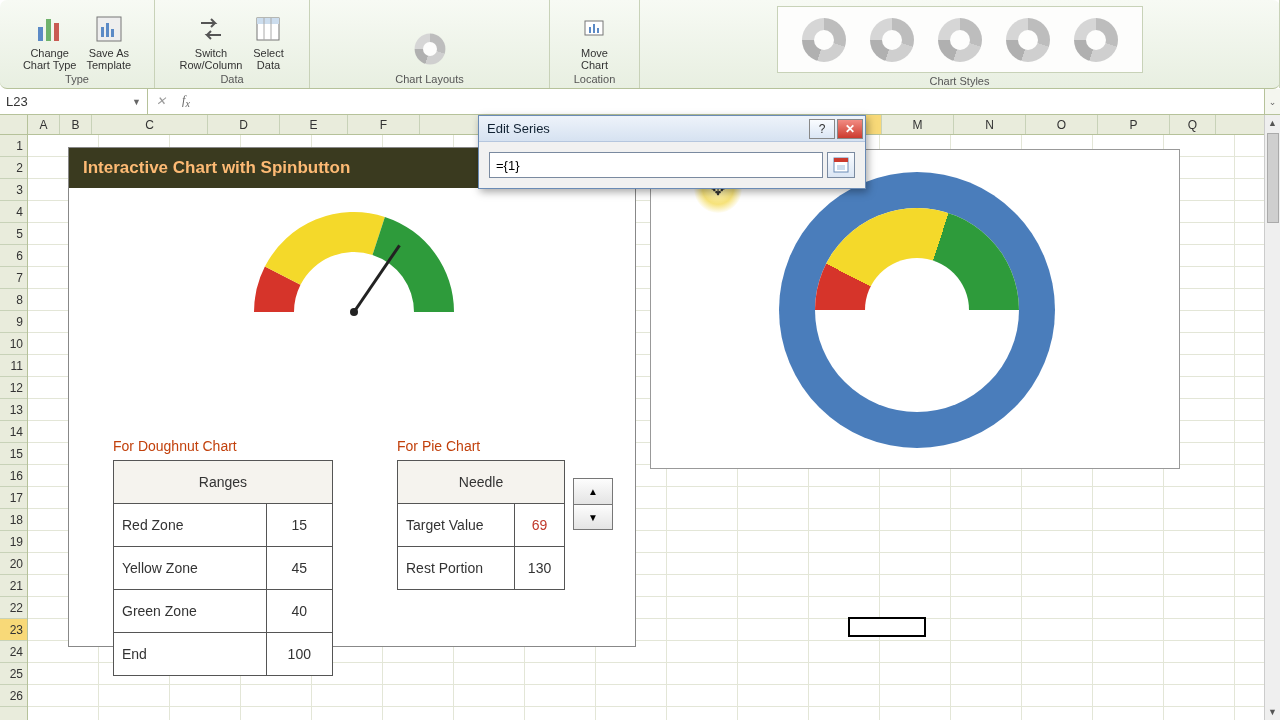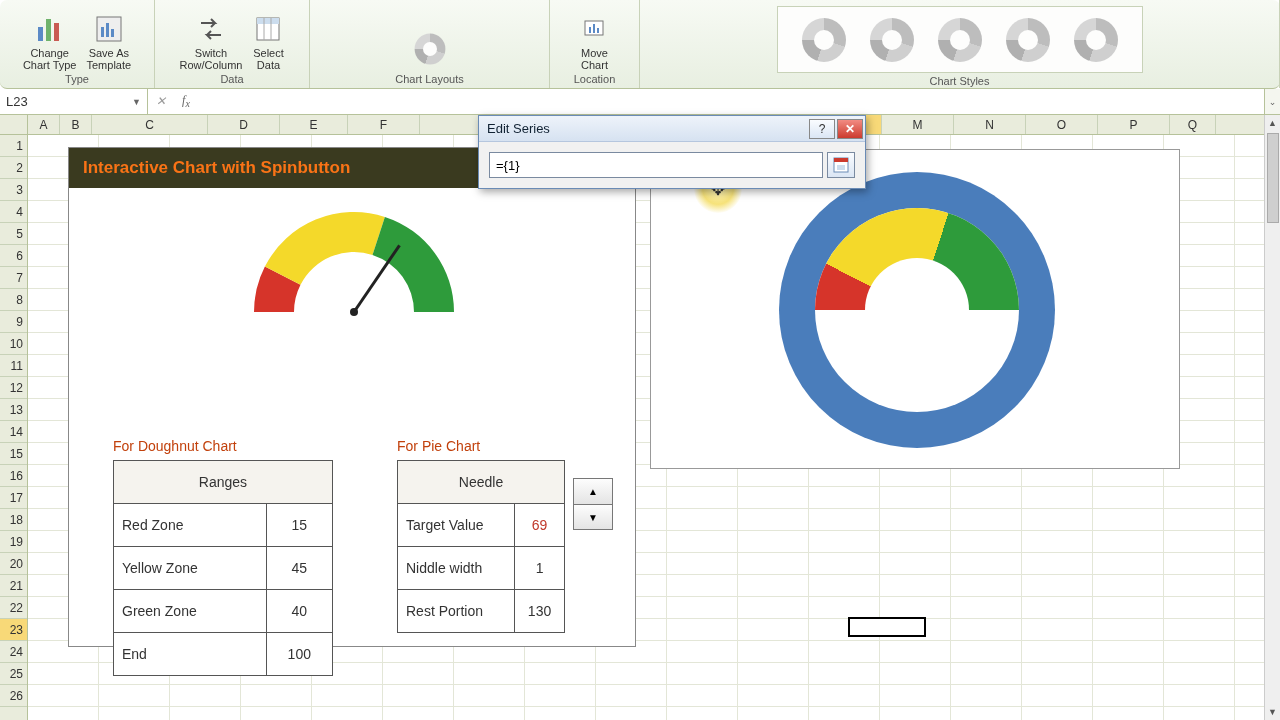--- a/index.html
+++ b/index.html
@@ -88,21 +88,21 @@
     border-left:1px solid #ccc; display:flex; flex-direction:column; align-items:center; }
   .vscroll .arrow { height:16px; width:100%; display:flex;align-items:center;justify-content:center; font-size:9px; color:#555;}
   .vscroll .thumb { width:12px; height:90px; background:#cfcfcf; border:1px solid #aaa; margin-top:2px;}
 
   
   .panel {
     position:absolute; top:32px; left:68px; width:568px; height:500px;
     background:#fff; border:1px solid #888;
   }
   .panel-title {
-    background:#3a3a1f; color:#f97316; font-weight:600; font-size:17px;
+    background:#3a3a1f; color:#fdba74; font-weight:600; font-size:17px;
     padding:10px 14px;
   }
   .gauge-box { position:absolute; top:44px; left:170px; width:230px; height:160px;}
 
   .table-title { position:absolute; font-size:14px; color:#c2410c;}
   .tbl { position:absolute; border-collapse:collapse; font-size:14px;}
   .tbl th, .tbl td { border:1px solid #555; padding:13px 8px; background:#fff;}
   .tbl th { font-weight:400; text-align:center; background:#f5f3ee;}
   .tbl td.num { text-align:center;}
   .tbl td.val-hi { color:#c0392b; background:#fff;}
@@ -401,24 +401,20 @@
     <table class="tbl" style="top:312px;left:328px;width:168px">
       <tbody>
           <tr>
             <th colspan="2">Needle</th>
           </tr>
       <tr>
             <td>Target Value</td>
             <td class="num val-hi">69</td>
           </tr>
       <tr>
-            <td>Niddle width</td>
-            <td class="num">1</td>
-          </tr>
-      <tr>
             <td>Rest Portion</td>
             <td class="num">130</td>
           </tr>
     </tbody>
       </table>
 
     <div class="spinbtn" style="top:330px;left:504px">
       <button>▲</button>
       <button>▼</button>
     </div>

